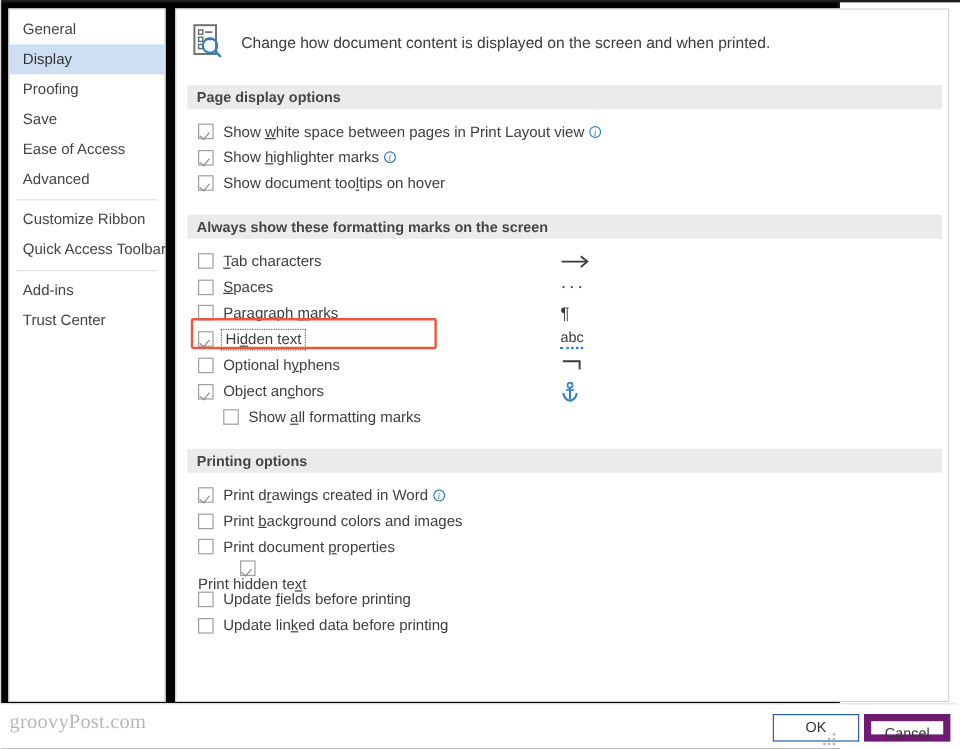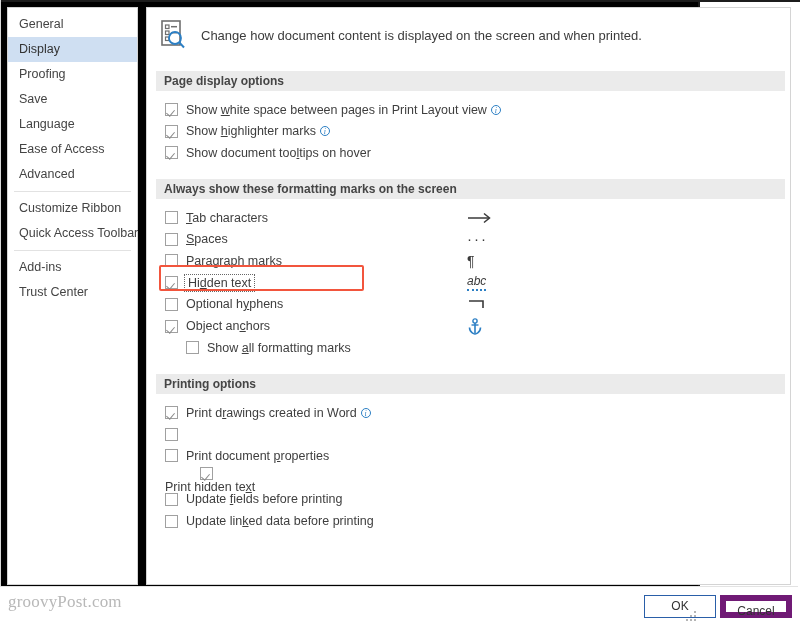--- a/index.html
+++ b/index.html
@@ -247,21 +247,20 @@
 
   <div class="dlg-top-border"></div>
   <div class="dlg-left-border"></div>
   <div class="dlg-right-border"></div>
 
   <div id="nav">
       <div class="nav-item"><span>General</span></div>
       <div class="nav-item selected"><span>Display</span></div>
       <div class="nav-item"><span>Proofing</span></div>
       <div class="nav-item"><span>Save</span></div>
-      <div class="nav-item"><span>Language</span></div>
       <div class="nav-item"><span>Ease of Access</span></div>
       <div class="nav-item"><span>Advanced</span></div>
       <div class="nav-sep"></div>
       <div class="nav-item"><span>Customize Ribbon</span></div>
       <div class="nav-item"><span>Quick Access Toolbar</span></div>
       <div class="nav-sep"></div>
       <div class="nav-item"><span>Add-ins</span></div>
       <div class="nav-item"><span>Trust Center</span></div>
     </div>
 
@@ -320,21 +319,21 @@
         <div class="opt-row" style="top: 242.4px;">
           <span class="cb"></span>
           <span class="opt-label">Paragraph <u>m</u>arks</span>
         </div>
         <div class="mark-glyph" style="top: 242.4px;">¶</div>
         <div class="opt-row" style="top: 264.1px;">
           <span class="cb checked"></span>
           <span class="opt-label focus-outline">Hi<u>d</u>den text</span>
         </div>
         <div class="mark-glyph" style="top: 264.1px;">
-          <span style="font-size:12px;color:#3a3a3a;border-bottom:2px dotted #2c7fc4;padding-bottom:1px;font-style:italic;">abc</span>
+          <span style="font-size:12px;color:#3a3a3a;border-bottom:2px dotted #2c7fc4;padding-bottom:1px;">abc</span>
         </div>
         <div class="opt-row" style="top: 285.8px;">
           <span class="cb"></span>
           <span class="opt-label">Optional h<u>y</u>phens</span>
         </div>
         <div class="mark-glyph" style="top: 285.8px;">
           <svg width="20" height="14" viewBox="0 0 20 14">
             <polyline points="2,4 16,4 16,11" fill="none" stroke="#3a3a3a" stroke-width="1.6"></polyline>
           </svg>
         </div>
@@ -355,20 +354,21 @@
           <span class="opt-label">Show <u>a</u>ll formatting marks</span>
         </div>
         <div class="section-bar" style="top: 366px;">Printing options</div>
         <div class="opt-row" style="top: 394px;">
           <span class="cb checked"></span>
           <span class="opt-label">Print d<u>r</u>awings created in Word</span>
           <span class="info-i">i</span>
         </div>
         <div class="opt-row" style="top: 415.7px;">
           <span class="cb"></span>
+          <span class="opt-label">Print <u>b</u>ackground colors and images</span>
         </div>
         <div class="opt-row" style="top: 437.4px;">
           <span class="cb"></span>
           <span class="opt-label">Print document <u>p</u>roperties</span>
         </div>
         <div class="opt-row" style="top: 459.1px; flex-direction: column;">
           <span class="cb checked"></span>
           <span class="opt-label">Print hidden te<u>x</u>t</span>
         </div>
         <div class="opt-row" style="top: 480.8px;">

